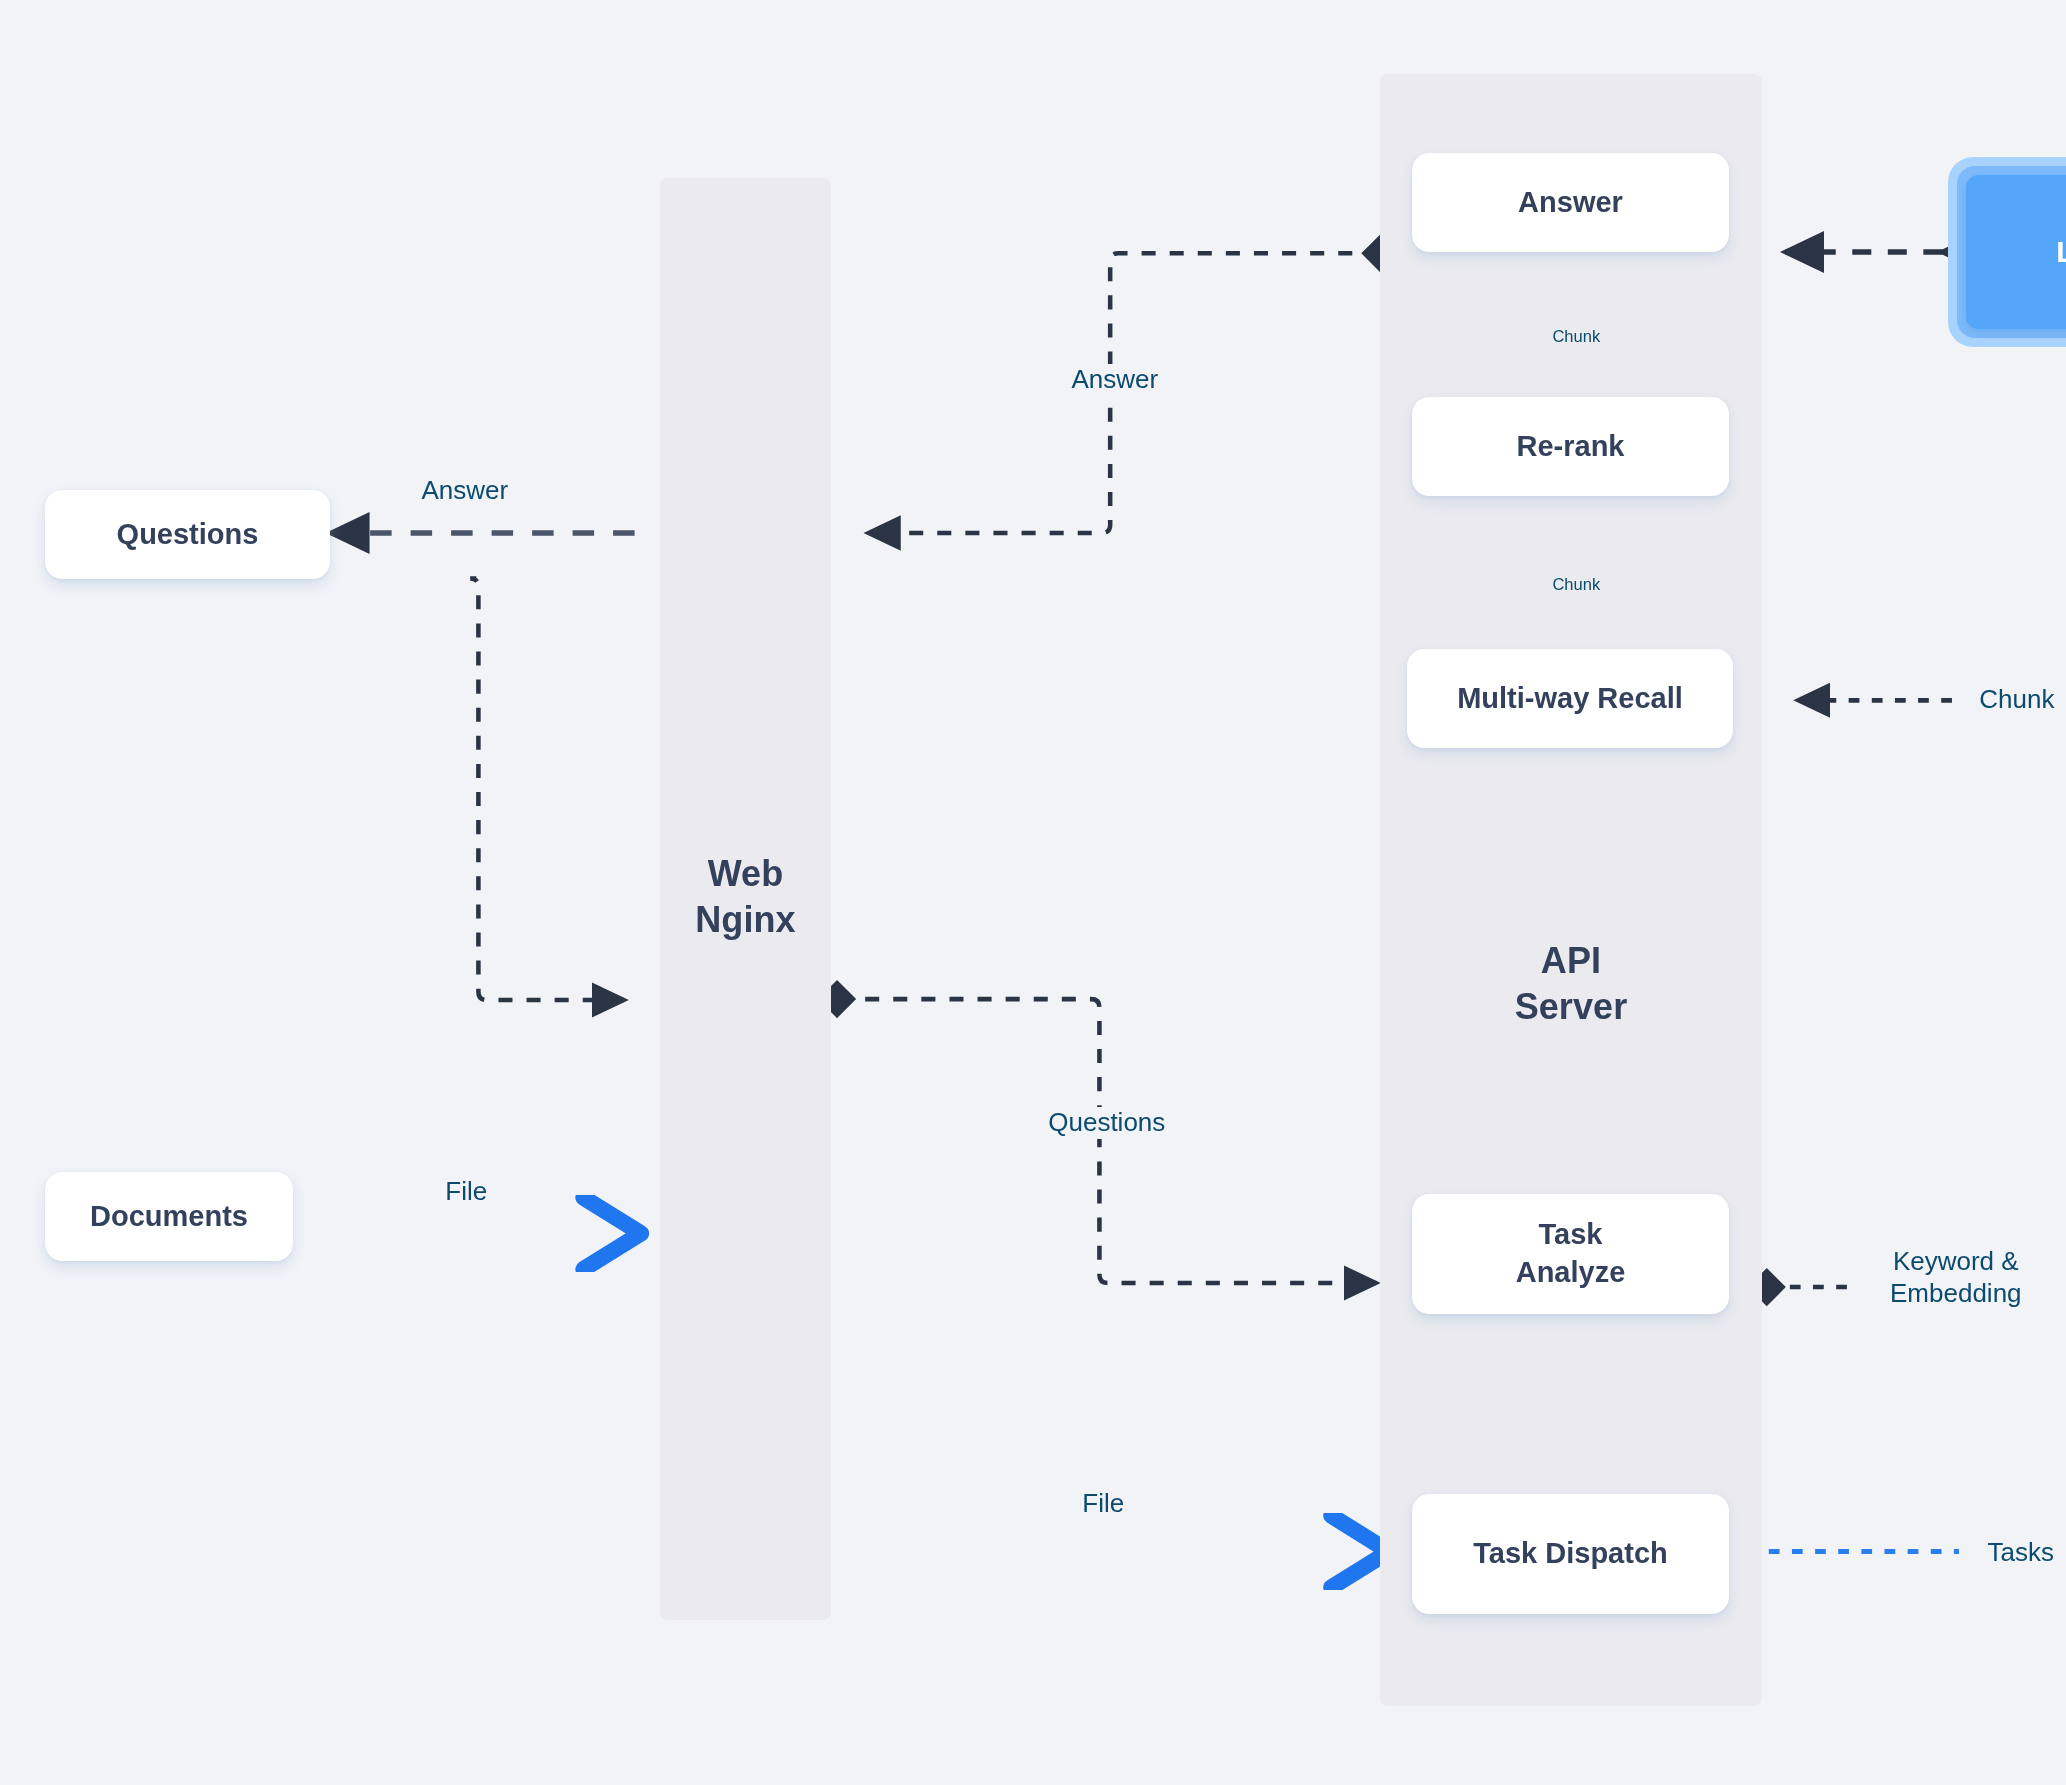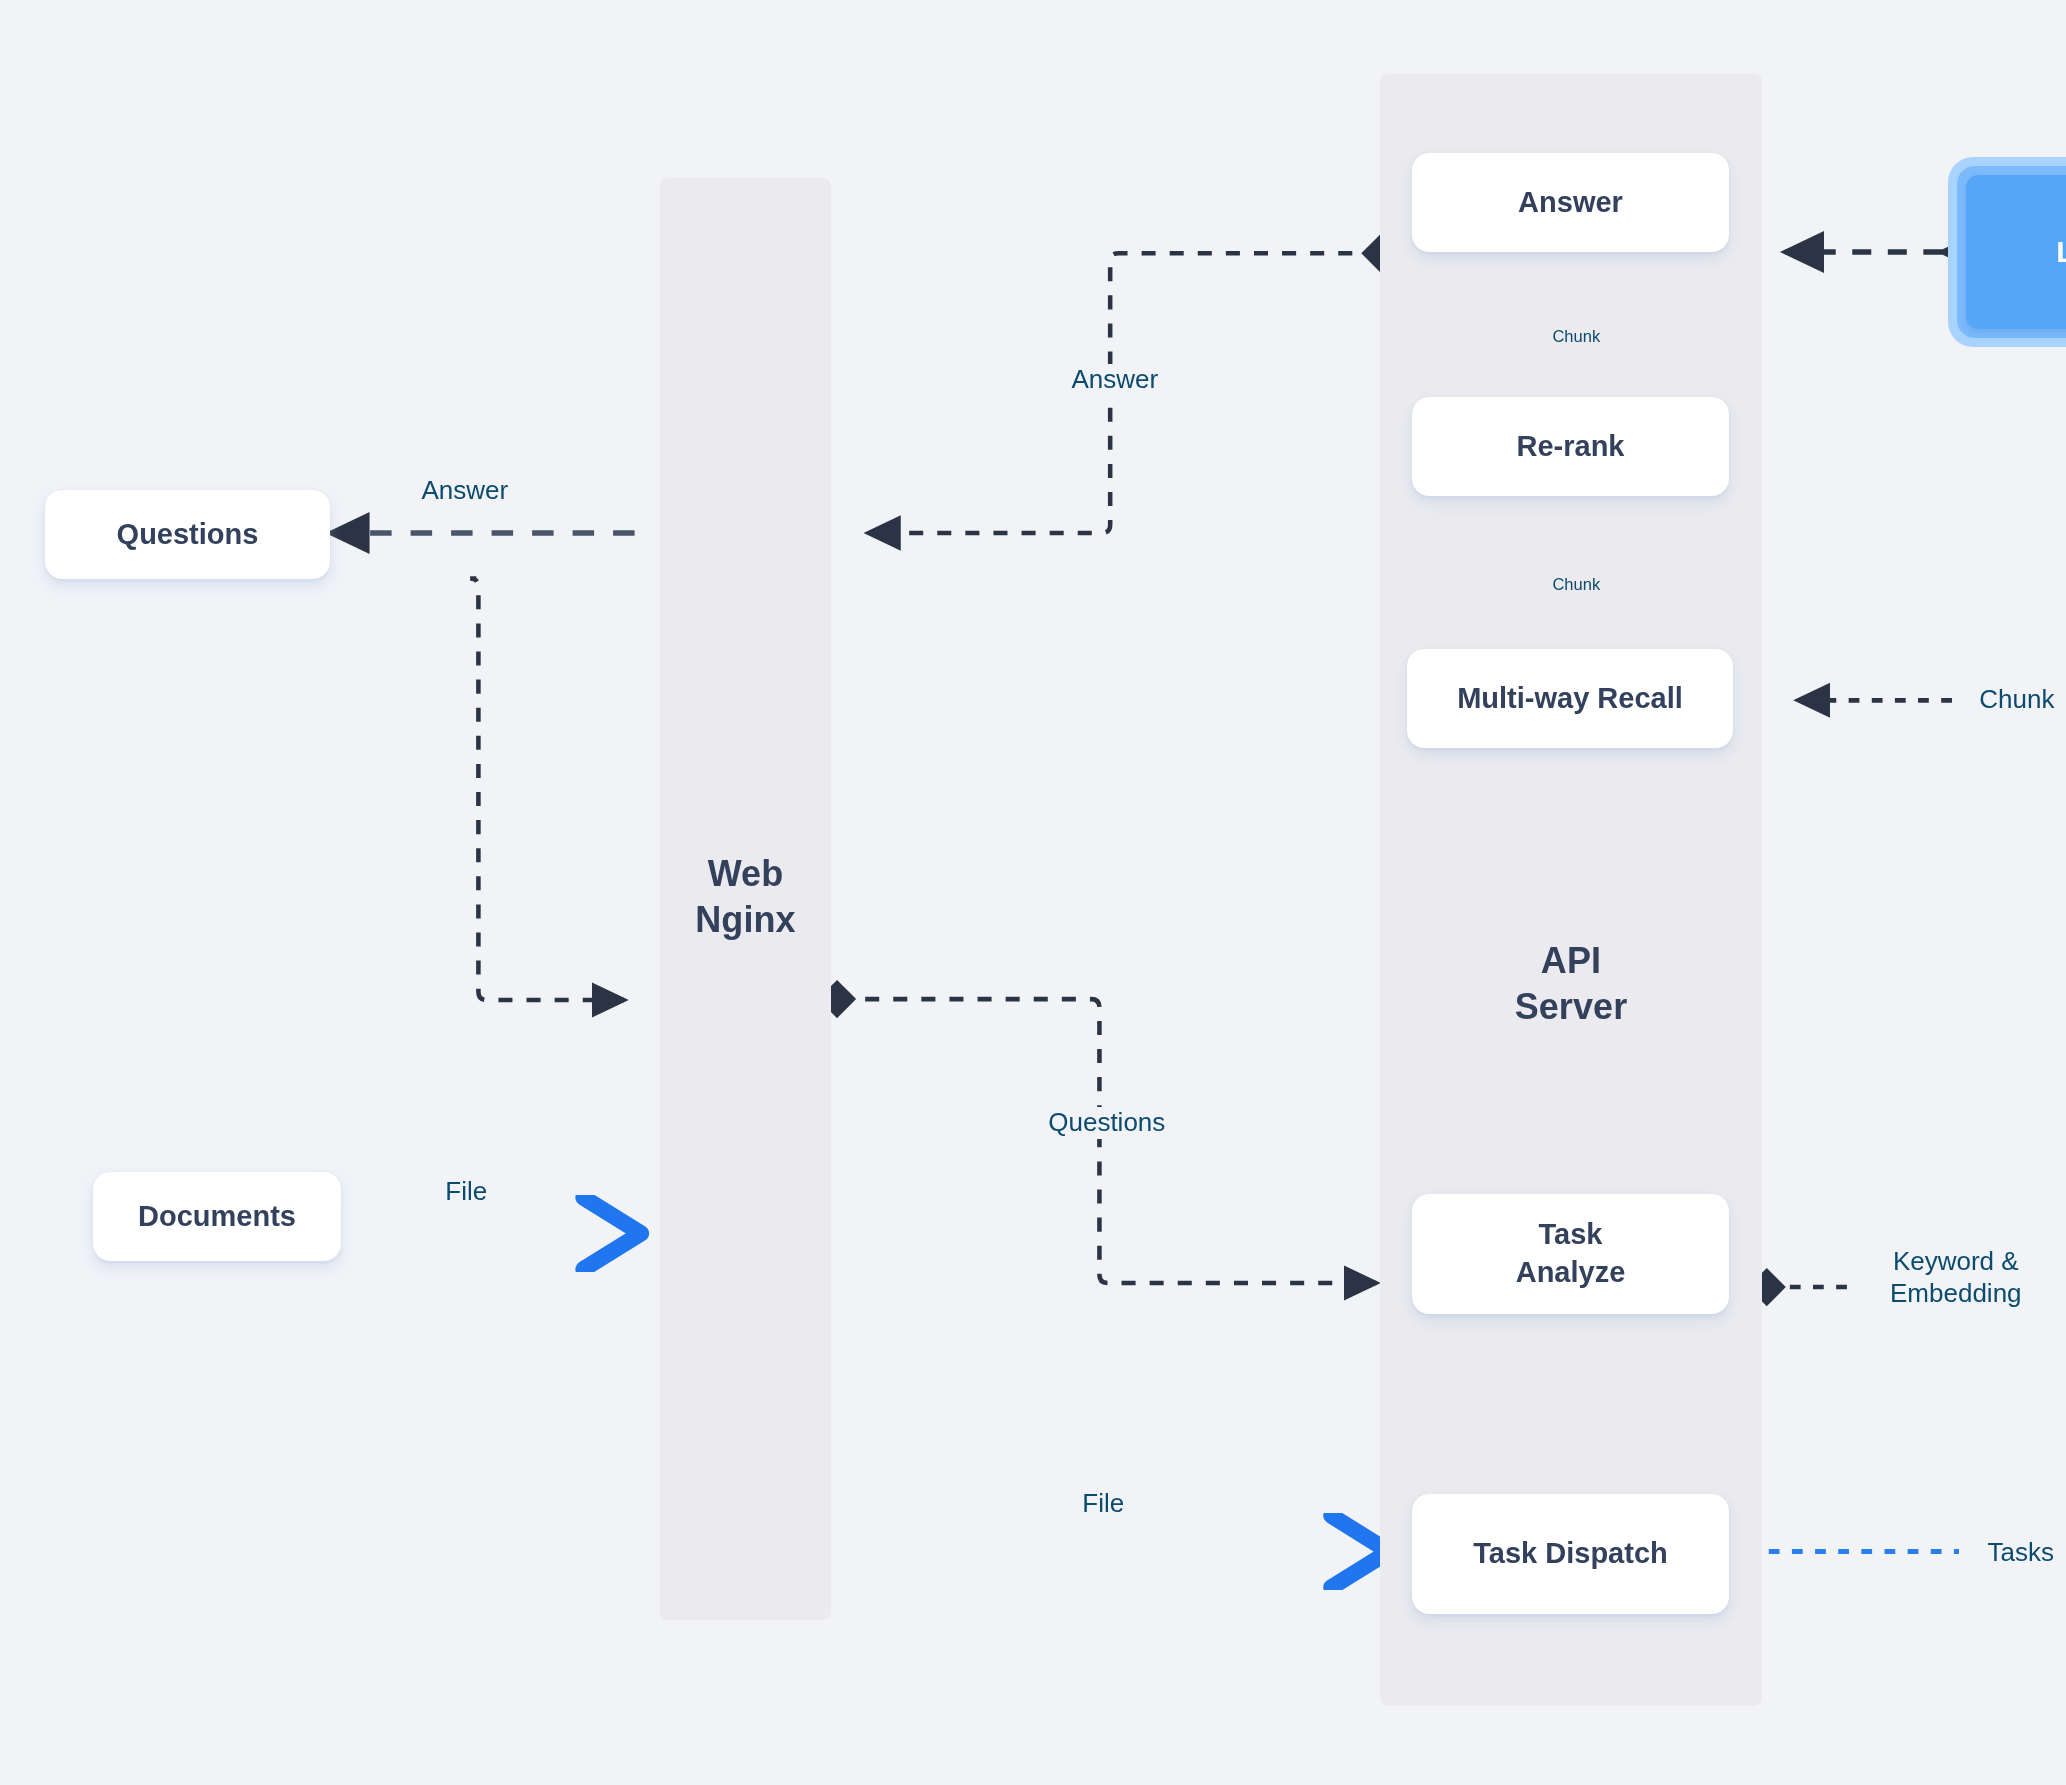--- a/index.html
+++ b/index.html
@@ -154,21 +154,21 @@
   <div class="group" style="left:660px;top:178px;width:171px;height:1442px;"></div>
   <div class="group-label" style="left:660px;top:851px;width:171px;white-space:pre-line;">Web
 Nginx</div>
 
   <div class="group" style="left:1380px;top:74px;width:382px;height:1632px;"></div>
   <div class="group-label" style="left:1380px;top:938px;width:382px;white-space:pre-line;">API
 Server</div>
 
   <div class="card" style="left:45px;top:490px;width:285px;height:89px;">Questions</div>
 
-  <div class="card" style="left:45px;top:1172px;width:248px;height:89px;margin-left:48px;">Documents</div>
+  <div class="card" style="left:45px;top:1172px;width:248px;height:89px;">Documents</div>
 
   <div class="card" style="left:1412px;top:153px;width:317px;height:99px;">Answer</div>
 
   <div class="card" style="left:1412px;top:397px;width:317px;height:99px;">Re-rank</div>
 
   <div class="card" style="left:1407px;top:649px;width:326px;height:99px;">Multi-way Recall</div>
 
   <div class="card" style="left:1412px;top:1194px;width:317px;height:120px;white-space:pre-line;">Task
 Analyze</div>
 

